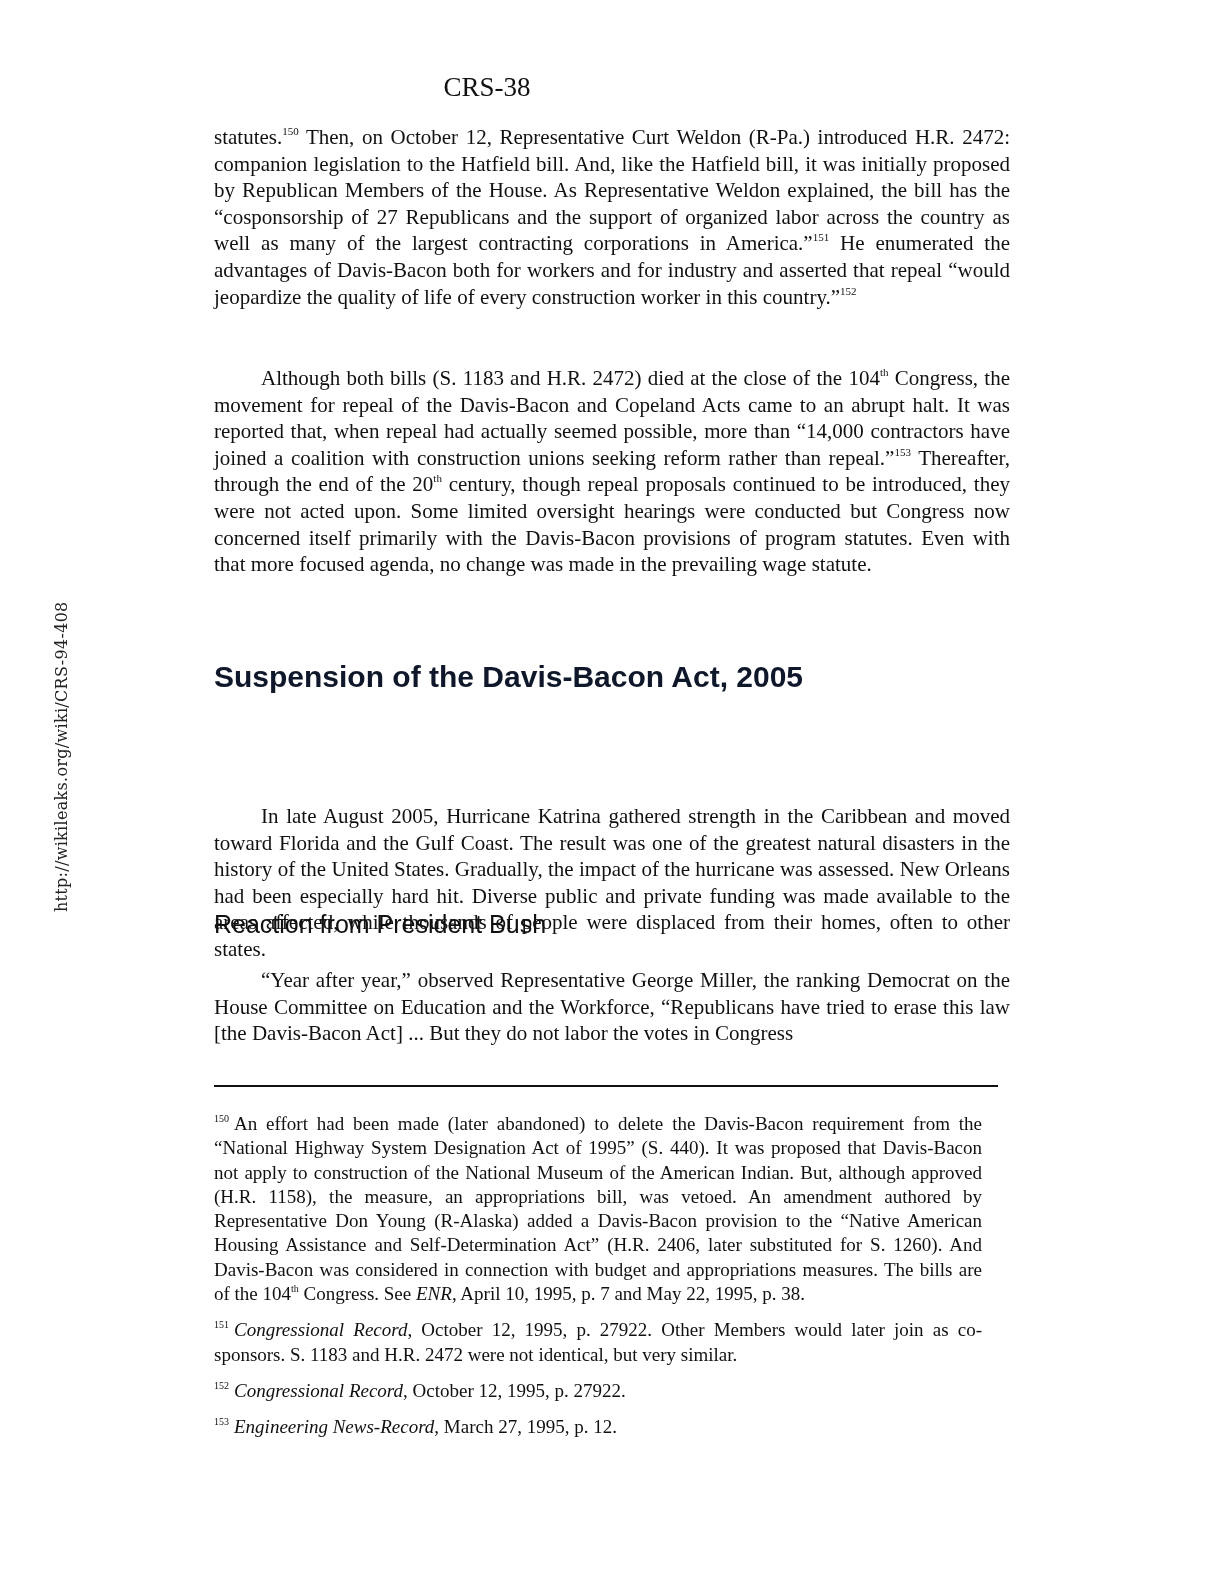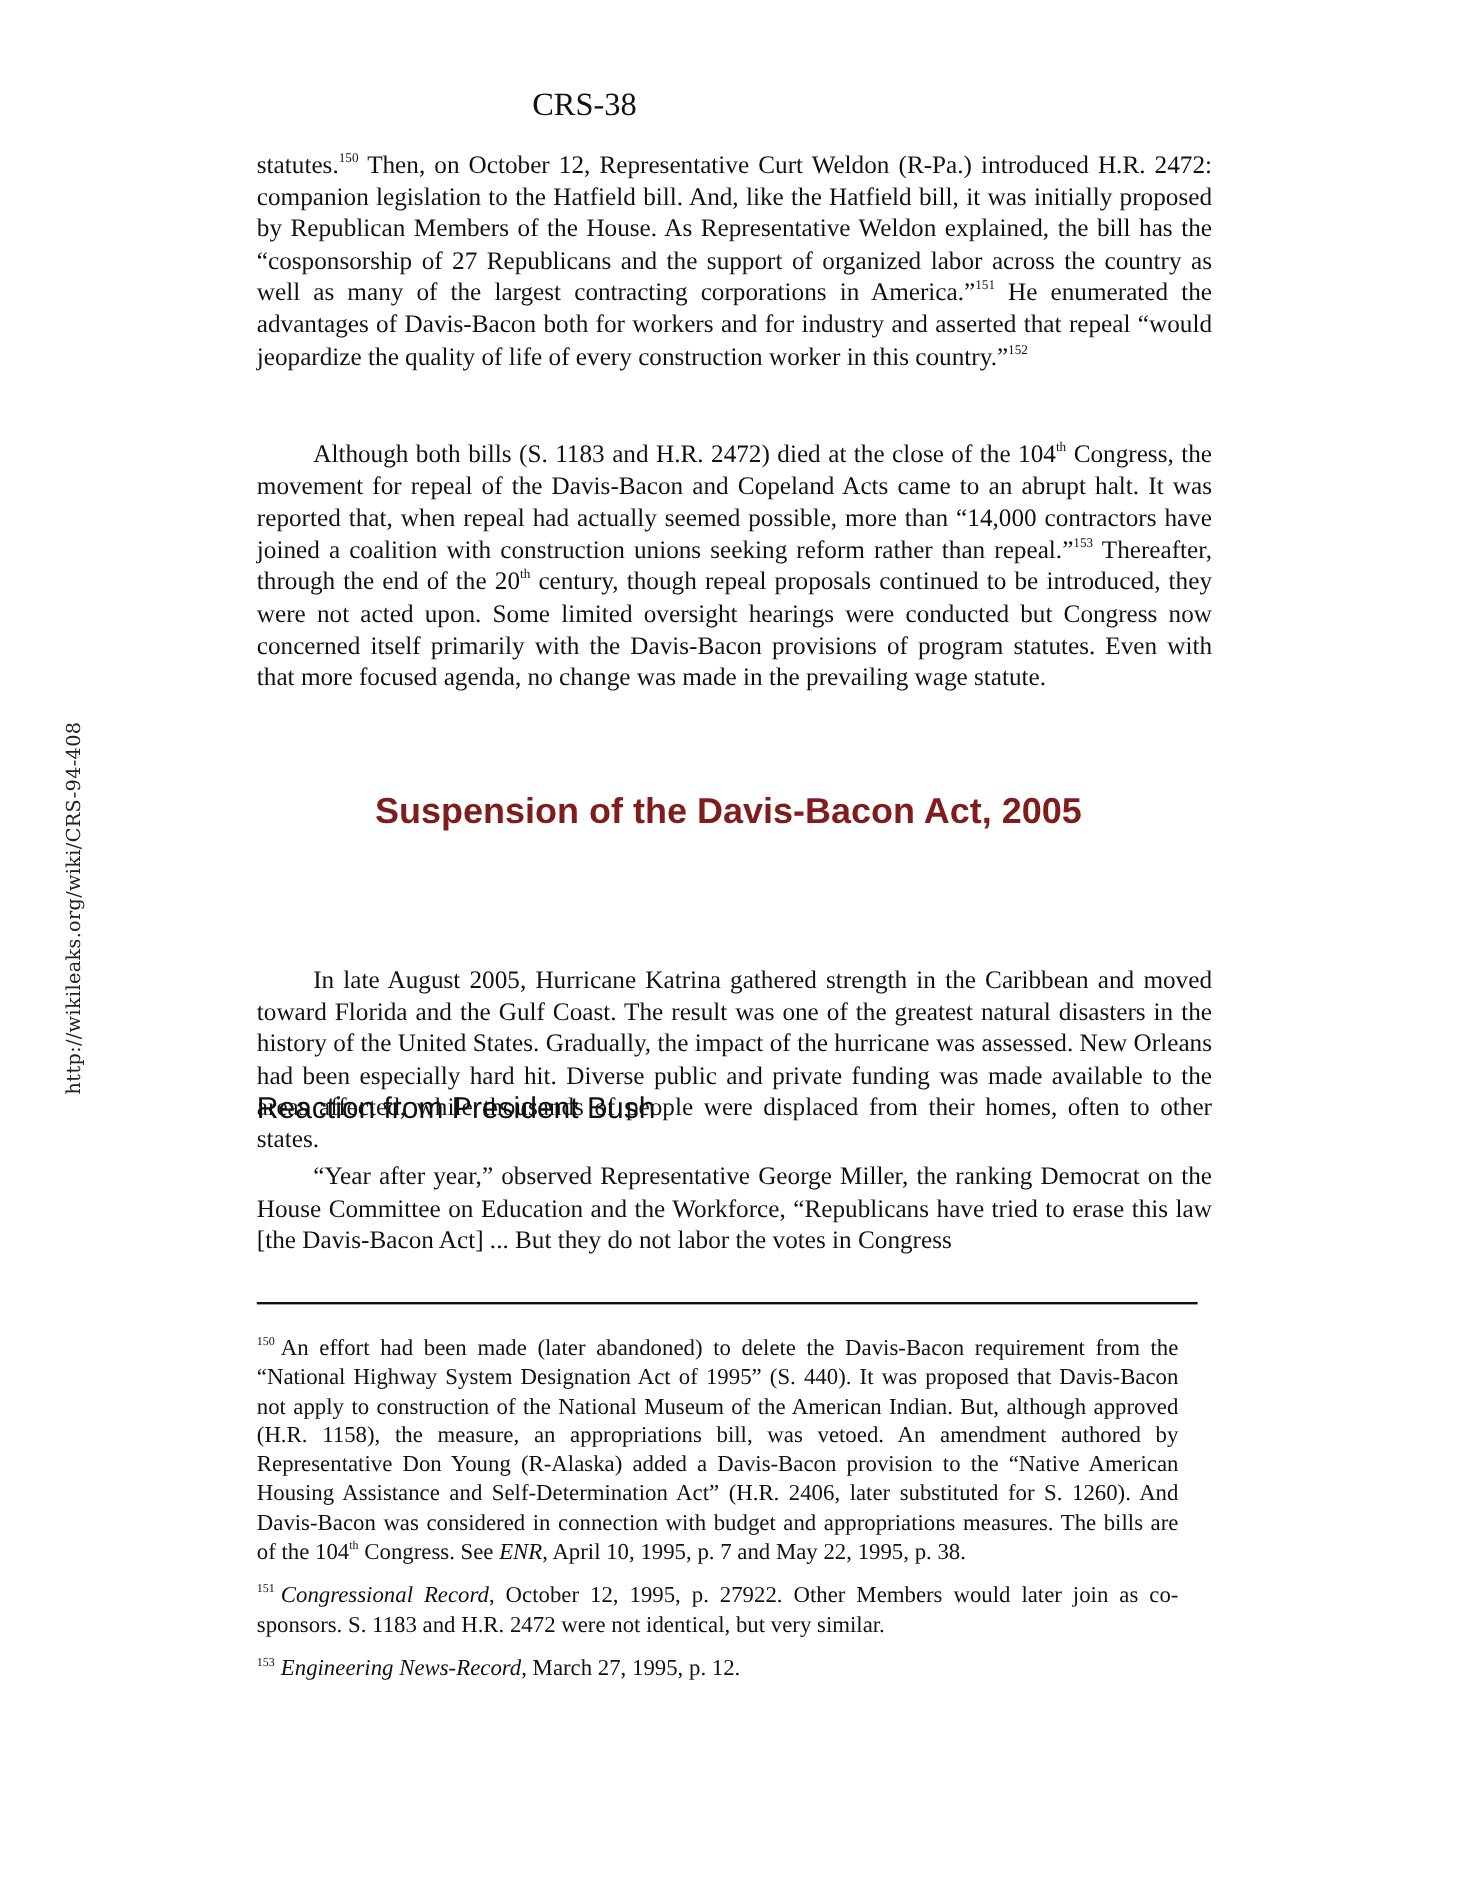--- a/index.html
+++ b/index.html
@@ -54,26 +54,25 @@
     sup {
       font-size: 11px;
       line-height: 0;
       vertical-align: 9px;
     }
     .h1 {
       position: absolute;
       top: 658px;
       left: 214px;
       width: 786px;
-      text-align: center;
       font-family: "Liberation Sans", "DejaVu Sans", sans-serif;
       font-weight: bold;
       font-size: 30px;
       line-height: 38px;
-      color: #7f1d1d;
+      color: #0f172a;
     }
     .h2 {
       position: absolute;
       top: 908px;
       left: 214px;
       font-family: "Liberation Sans", "DejaVu Sans", sans-serif;
       font-weight: normal;
       font-size: 25px;
       line-height: 32px;
       color: #111;
@@ -139,15 +138,18 @@
 <div class="rule"></div>
 
 <div class="footnotes">
   <p class="footnote">
     <sup>150</sup><span>An effort had been made (later abandoned) to delete the Davis-Bacon requirement from the “National Highway System Designation Act of 1995” (S. 440).  It was proposed that Davis-Bacon not apply to construction of the National Museum of the American Indian.  But, although approved (H.R. 1158), the measure, an appropriations bill, was vetoed.  An amendment authored by Representative Don Young (R-Alaska) added a Davis-Bacon provision to the “Native American Housing Assistance and Self-Determination Act” (H.R. 2406, later substituted for S. 1260).  And Davis-Bacon was considered in connection with budget and appropriations measures.  The bills are of the 104</span><sup style="margin-right:0">th</sup><span> Congress.  See </span><em>ENR</em><span>, April 10, 1995, p. 7 and May 22, 1995, p. 38.</span>
   </p>
   <p class="footnote">
     <sup>151</sup><em>Congressional Record</em><span>, October 12, 1995, p. 27922.  Other Members would later join as co-sponsors.  S. 1183 and H.R. 2472 were not identical, but very similar.</span>
   </p>
   <p class="footnote">
+    <sup>152</sup><em>Congressional Record</em><span>, October 12, 1995, p. 27922.</span>
+  </p>
+  <p class="footnote">
     <sup>153</sup><em>Engineering News-Record</em><span>, March 27, 1995, p. 12.</span>
   </p>
 </div>
 
 </body></html>

